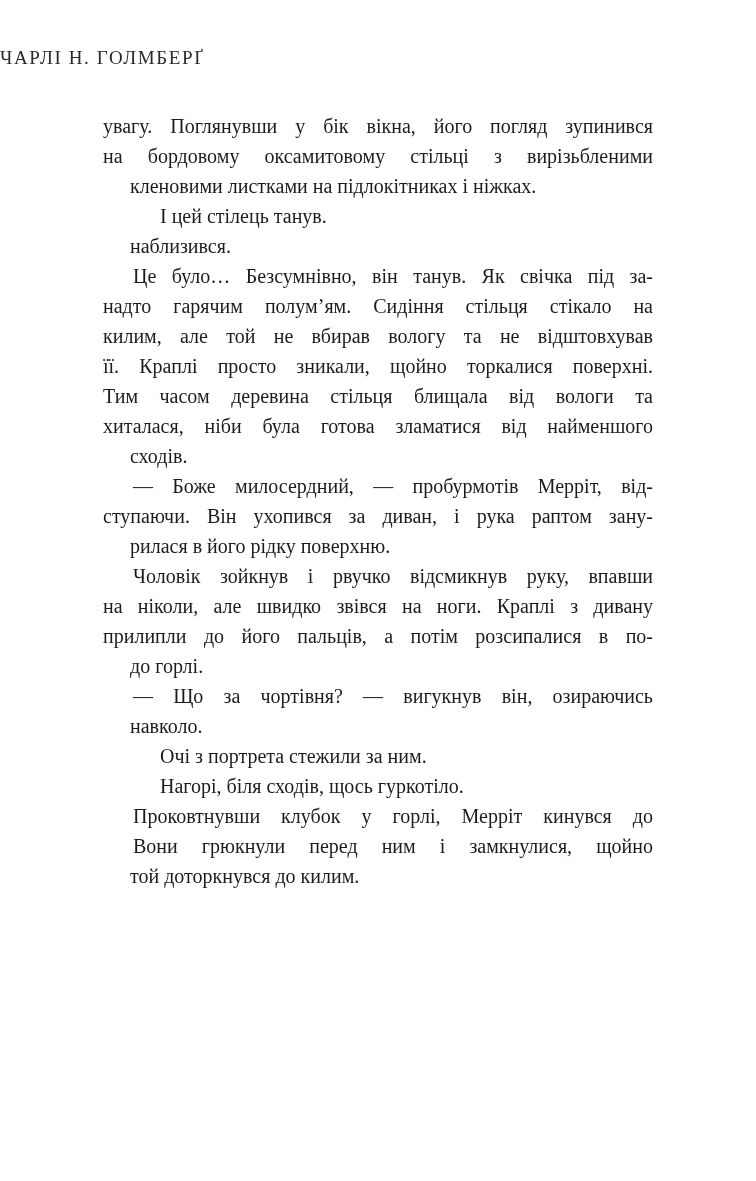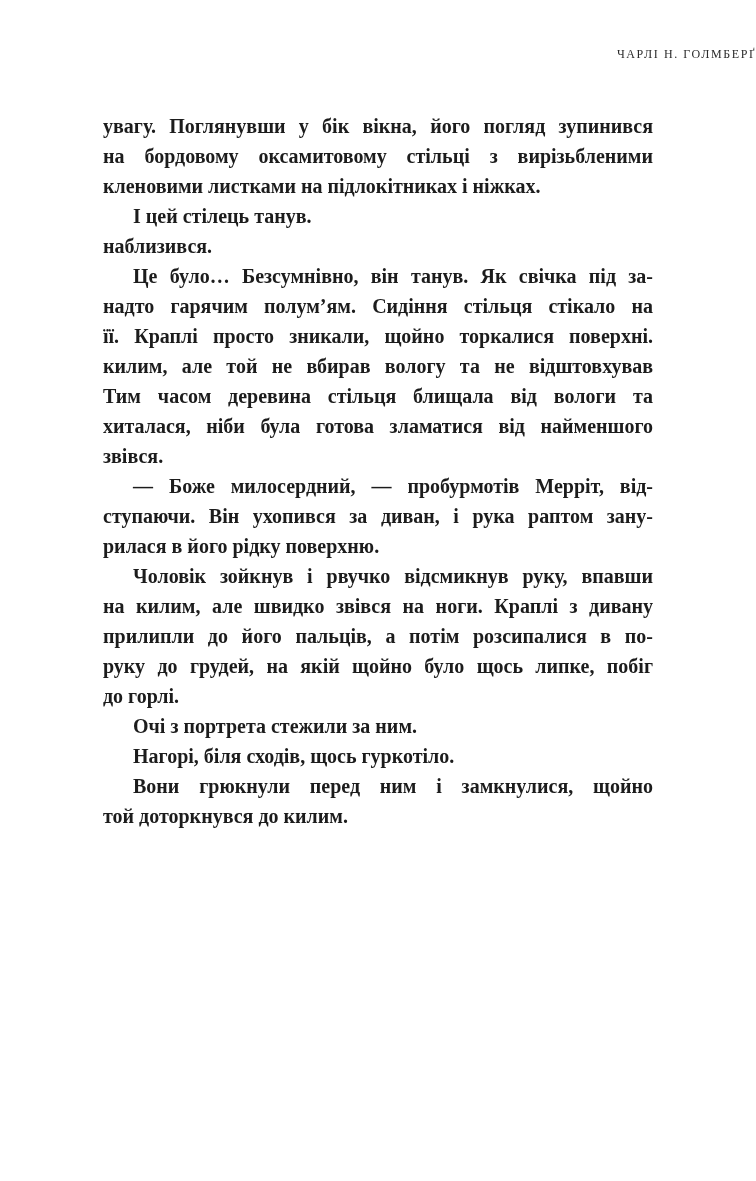--- a/index.html
+++ b/index.html
@@ -13,22 +13,22 @@
     position: relative;
     font-family: "Liberation Serif", "DejaVu Serif", serif;
     color: #1c1c1c;
     overflow: hidden;
   }
   .running-header {
     position: absolute;
     top: 47px;
     left: 0;
     width: 756px;
-    text-align: right;
-    font-size: 12px;
+    text-align: left;
+    font-size: 19px;
     letter-spacing: 1.6px;
     color: #2a2a2a;
     font-weight: 400;
   }
   .text-block {
     position: absolute;
     top: 111px;
     left: 103px;
     width: 550px;
     font-size: 20px;
@@ -36,24 +36,24 @@
   }
   .paragraph {
     margin: 0;
     padding: 0;
   }
   .text-line {
     text-align: justify;
     text-align-last: justify;
     height: 30px;
     white-space: pre-wrap;
-    font-weight: bold;
   }
   .text-line.last {
     text-align-last: left;
+    margin-left: 27px;
   }
   .text-line.indent {
     text-indent: 30px;
   }
 </style>
 </head>
 <body>
 
 <div class="running-header">ЧАРЛІ Н. ГОЛМБЕРҐ</div>
 
@@ -65,43 +65,47 @@
     </div>
     <div class="paragraph">
       <div class="text-line last indent">І цей стілець танув.</div>
     </div>
     <div class="paragraph">
       <div class="text-line last">наблизився.</div>
     </div>
     <div class="paragraph">
       <div class="text-line indent">Це було… Безсумнівно, він танув. Як свічка під за-</div>
       <div class="text-line">надто гарячим полум’ям. Сидіння стільця стікало на</div>
+      <div class="text-line">килим, але той не вбирав вологу та не відштовхував</div>
       <div class="text-line">її. Краплі просто зникали, щойно торкалися поверхні.</div>
-      <div class="text-line">килим, але той не вбирав вологу та не відштовхував</div>
       <div class="text-line">Тим часом деревина стільця блищала від вологи та</div>
       <div class="text-line">хиталася, ніби була готова зламатися від найменшого</div>
-      <div class="text-line last">звівся.</div>
+      <div class="text-line last">сходів.</div>
     </div>
     <div class="paragraph">
       <div class="text-line indent">— Боже милосердний, — пробурмотів Мерріт, від-</div>
       <div class="text-line">ступаючи. Він ухопився за диван, і рука раптом зану-</div>
       <div class="text-line last">рилася в його рідку поверхню.</div>
     </div>
     <div class="paragraph">
       <div class="text-line indent">Чоловік зойкнув і рвучко відсмикнув руку, впавши</div>
-      <div class="text-line">на килим, але швидко звівся на ноги. Краплі з дивану</div>
+      <div class="text-line">на ніколи, але швидко звівся на ноги. Краплі з дивану</div>
       <div class="text-line">прилипли до його пальців, а потім розсипалися в по-</div>
-      <div class="text-line">руку до грудей, на якій щойно було щось липке, побіг</div>
       <div class="text-line last">до горлі.</div>
+    </div>
+    <div class="paragraph">
+      <div class="text-line indent">— Що за чортівня? — вигукнув він, озираючись</div>
+      <div class="text-line last">навколо.</div>
     </div>
     <div class="paragraph">
       <div class="text-line last indent">Очі з портрета стежили за ним.</div>
     </div>
     <div class="paragraph">
       <div class="text-line last indent">Нагорі, біля сходів, щось гуркотіло.</div>
     </div>
     <div class="paragraph">
+      <div class="text-line indent">Проковтнувши клубок у горлі, Мерріт кинувся до</div>
     </div>
     <div class="paragraph">
       <div class="text-line indent">Вони грюкнули перед ним і замкнулися, щойно</div>
       <div class="text-line last">той доторкнувся до килим.</div>
     </div>
   </div>
 
 </body></html>

